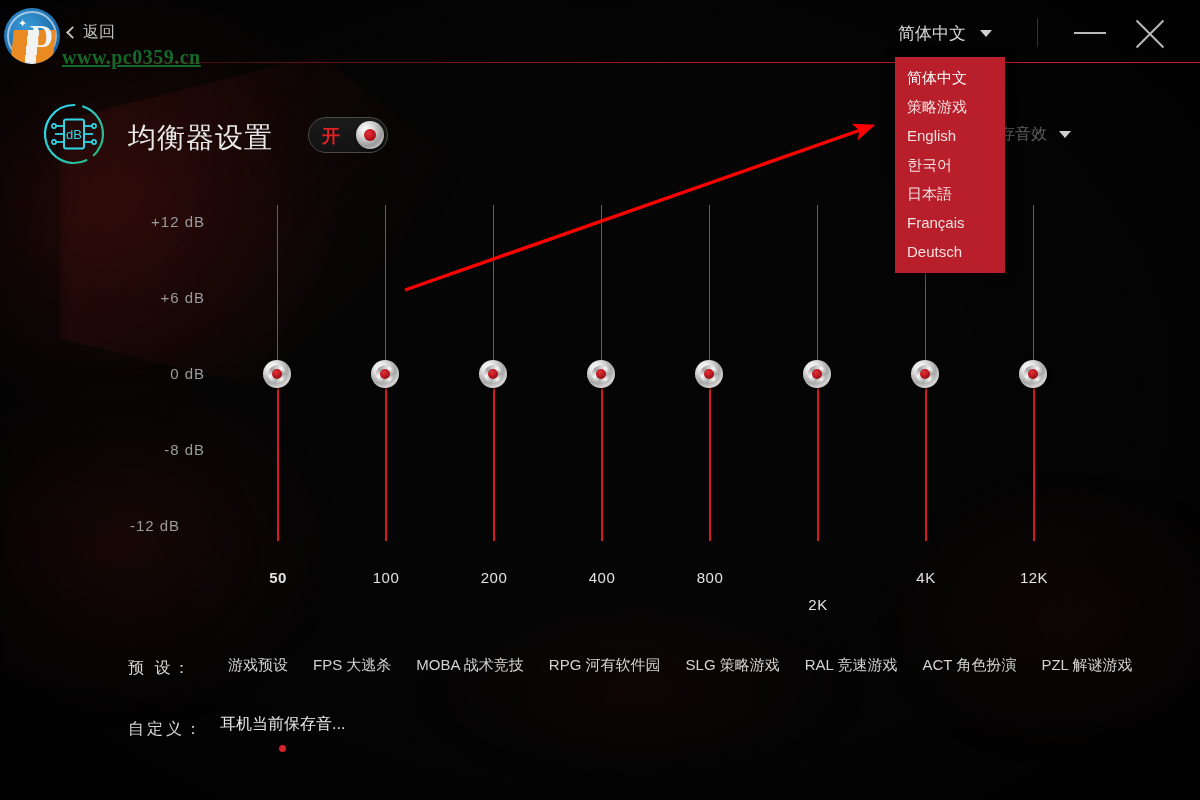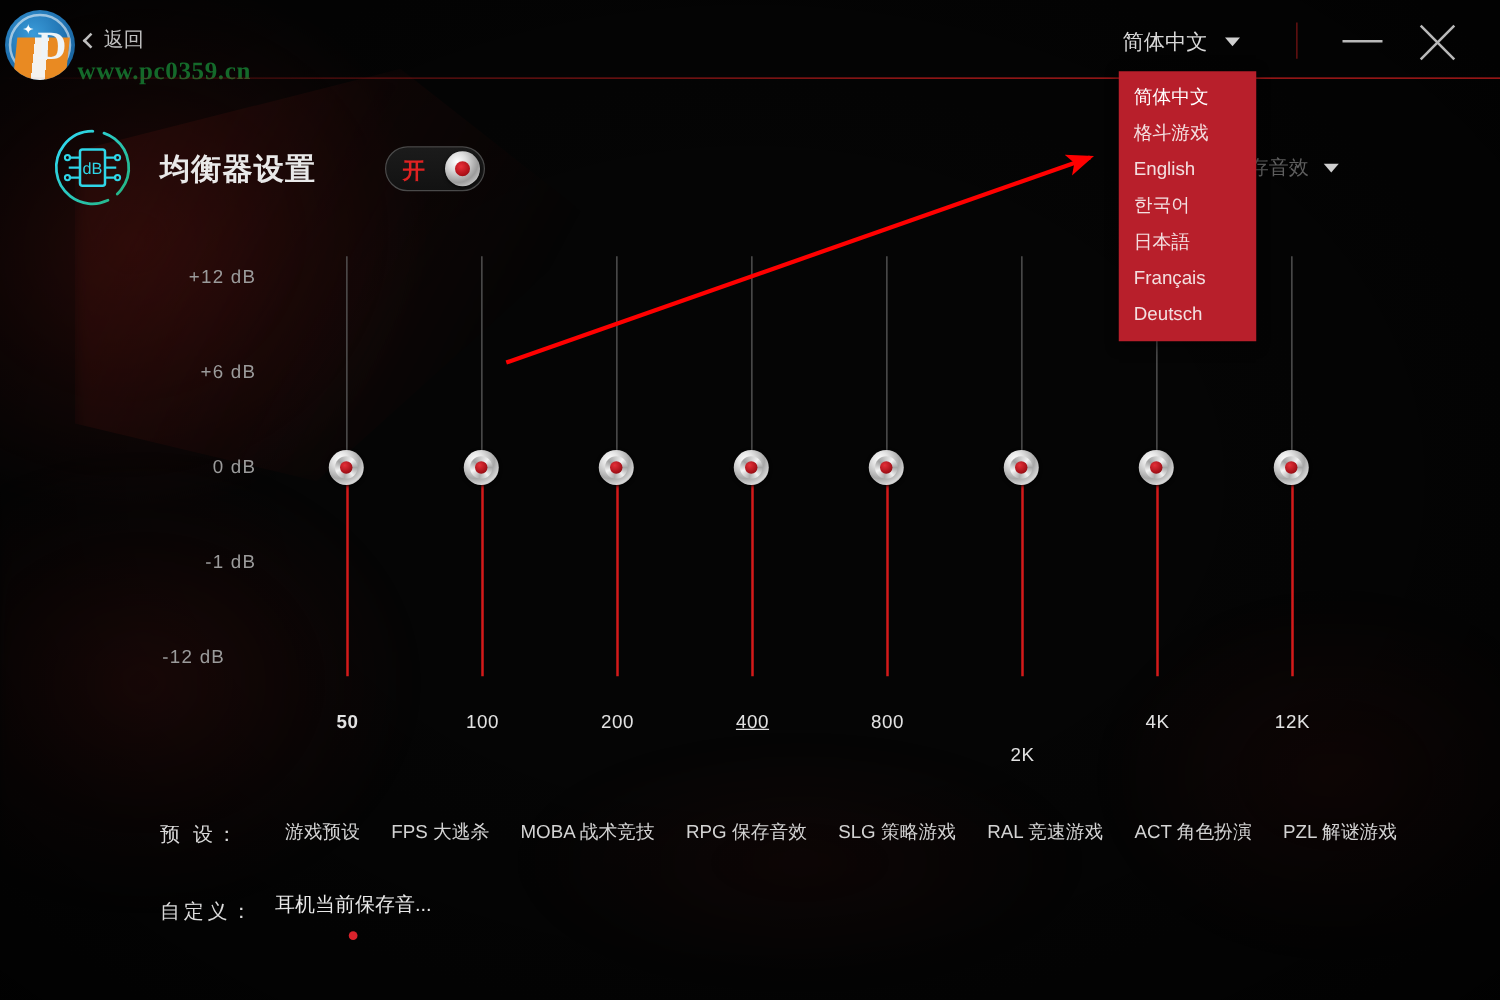--- a/index.html
+++ b/index.html
@@ -79,21 +79,21 @@
     position: absolute; left: 14px; top: 9px; color: #fff; font-size: 11px;
   }
   .wm-title {
     position: absolute; left: 58px; top: 2px;
     font: bold 34px "DejaVu Sans", sans-serif;
     color: #1e63a8; letter-spacing: 1px; white-space: nowrap;
   }
   .wm-url {
     position: absolute; left: 58px; top: 40px;
     font: bold 20px "Liberation Serif", serif;
-    color: #14692a; letter-spacing: 0.5px; white-space: nowrap;
+    color: #14692a; letter-spacing: 0.5px; white-space: nowrap; text-decoration: underline;
   }
 
   
   .back-btn {
     position: absolute; left: 68px; top: 22px;
     display: flex; align-items: center; gap: 6px;
     color: #cfcfcf; font-size: 16px; cursor: pointer; opacity: 0.92;
   }
   .back-chevron {
     width: 9px; height: 9px;
@@ -152,21 +152,21 @@
   }
   .lang-menu .item.active { color: #ffffff; }
 
   
   .eq-icon {
     position: absolute; left: 41px; top: 101px;
     width: 66px; height: 66px;
   }
   .eq-title {
     position: absolute; left: 128px; top: 119px;
-    font-size: 24px; color: #e9e9e9; letter-spacing: 1px; font-weight: bold;
+    font-size: 28px; color: #e9e9e9; letter-spacing: 1px;
   }
   .eq-toggle {
     position: absolute; left: 308px; top: 117px;
     width: 80px; height: 36px; border-radius: 18px;
     background: linear-gradient(180deg, #1b1b1b 0%, #121212 100%);
     border: 1px solid #4a4a4a;
     cursor: pointer;
   }
   .eq-toggle .state {
     position: absolute; left: 13px; top: 6px;
@@ -342,21 +342,21 @@
 
   <div class="save-fx">
     <span class="lbl">保存音效</span>
     <span class="caret"></span>
   </div>
 
   <div class="eq-graph" id="eq-graph">
       <div class="db-label" style="left: 105px; top: 213px;">+12  dB</div>
       <div class="db-label" style="left: 105px; top: 289px;">+6  dB</div>
       <div class="db-label" style="left: 105px; top: 365px;">0  dB</div>
-      <div class="db-label" style="left: 105px; top: 441px;">-1  dB</div>
+      <div class="db-label" style="left: 105px; top: 441px;">-8  dB</div>
       <div class="db-label" style="left: 105px; top: 517px; text-align: center;">-12  dB</div>
       <div class="slider-col" style="left: 248px; top: 0px; height: 800px;">
         <div class="track-upper" style="top: 205px; height: 169px;"></div>
         <div class="track-lower" style="top: 374px; height: 167px;"></div>
         <div class="slider-knob" style="top: 360px;"></div>
       </div>
       <div class="freq-label" style="left: 248px; top: 569px; font-weight: bold;">50</div>
       <div class="slider-col" style="left: 356px; top: 0px; height: 800px;">
         <div class="track-upper" style="top: 205px; height: 169px;"></div>
         <div class="track-lower" style="top: 374px; height: 167px;"></div>
@@ -367,21 +367,21 @@
         <div class="track-upper" style="top: 205px; height: 169px;"></div>
         <div class="track-lower" style="top: 374px; height: 167px;"></div>
         <div class="slider-knob" style="top: 360px;"></div>
       </div>
       <div class="freq-label" style="left: 464px; top: 569px;">200</div>
       <div class="slider-col" style="left: 572px; top: 0px; height: 800px;">
         <div class="track-upper" style="top: 205px; height: 169px;"></div>
         <div class="track-lower" style="top: 374px; height: 167px;"></div>
         <div class="slider-knob" style="top: 360px;"></div>
       </div>
-      <div class="freq-label" style="left: 572px; top: 569px; text-decoration: underline;">400</div>
+      <div class="freq-label" style="left: 572px; top: 569px;">400</div>
       <div class="slider-col" style="left: 680px; top: 0px; height: 800px;">
         <div class="track-upper" style="top: 205px; height: 169px;"></div>
         <div class="track-lower" style="top: 374px; height: 167px;"></div>
         <div class="slider-knob" style="top: 360px;"></div>
       </div>
       <div class="freq-label" style="left: 680px; top: 569px;">800</div>
       <div class="slider-col" style="left: 788px; top: 0px; height: 800px;">
         <div class="track-upper" style="top: 205px; height: 169px;"></div>
         <div class="track-lower" style="top: 374px; height: 167px;"></div>
         <div class="slider-knob" style="top: 360px;"></div>
@@ -399,35 +399,35 @@
         <div class="slider-knob" style="top: 360px;"></div>
       </div>
       <div class="freq-label" style="left: 1004px; top: 569px;">12K</div>
     </div>
 
   <div class="row-label" style="left:128px; top:658px;">预 设：</div>
   <div class="preset-list" id="preset-list">
       <div class="preset-item">游戏预设</div>
       <div class="preset-item">FPS 大逃杀</div>
       <div class="preset-item">MOBA 战术竞技</div>
-      <div class="preset-item">RPG 保存音效</div>
+      <div class="preset-item">RPG 河有软件园</div>
       <div class="preset-item">SLG 策略游戏</div>
       <div class="preset-item">RAL 竞速游戏</div>
       <div class="preset-item">ACT 角色扮演</div>
       <div class="preset-item">PZL 解谜游戏</div>
     </div>
 
   <div class="row-label" style="left:128px; top:719px;">自定义：</div>
   <div class="custom-list" id="custom-list">
       <div class="custom-item">耳机当前保存音...<span class="dot"></span></div>
     </div>
 
   <div class="lang-menu" id="lang-menu">
       <div class="item active">简体中文</div>
-      <div class="item">格斗游戏</div>
+      <div class="item">策略游戏</div>
       <div class="item">English</div>
       <div class="item">한국어</div>
       <div class="item">日本語</div>
       <div class="item">Français</div>
       <div class="item">Deutsch</div>
     </div>
 
   <svg class="annot" width="1200" height="800">
     <defs>
       <marker id="arrowhead" markerWidth="7" markerHeight="7" refX="5.4" refY="3" orient="auto">

